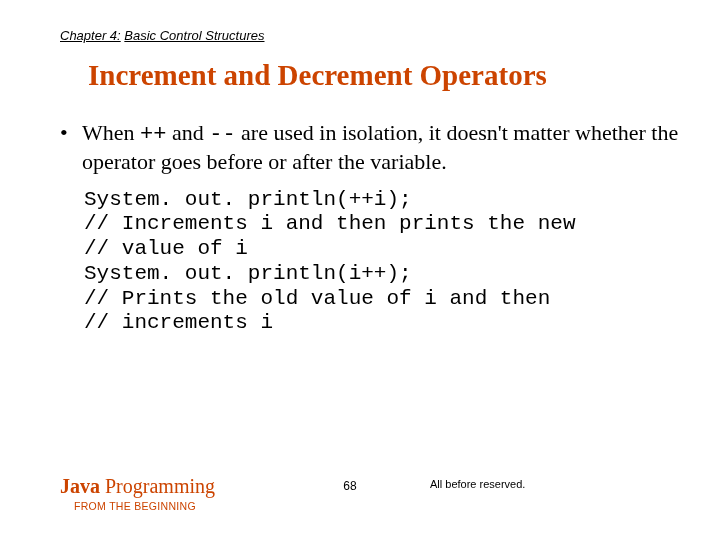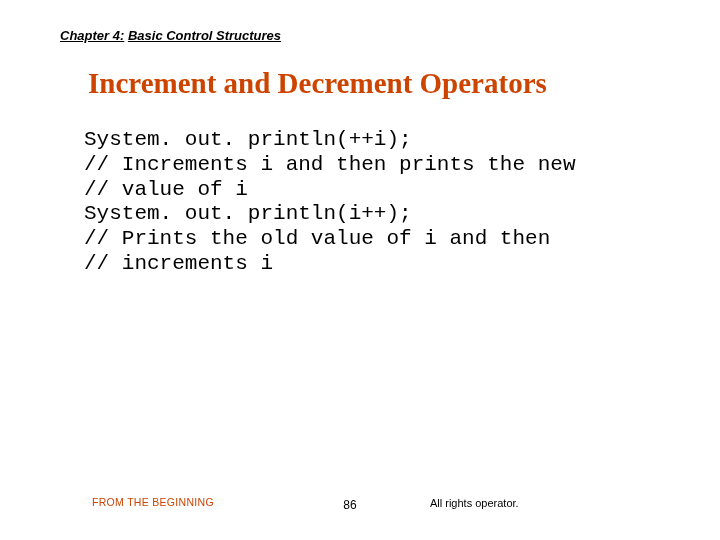--- a/index.html
+++ b/index.html
@@ -7,31 +7,31 @@
     width: 720px;
     height: 540px;
     background: #fff;
     font-family: "Times New Roman", Times, serif;
     color: #000;
     position: relative;
     padding: 28px 40px 0 60px;
   }
   .chapter {
     font-family: Arial, Helvetica, sans-serif;
-    font-weight: bold;
+    font-weight: normal;
     font-style: italic;
     font-size: 13px;
   }
   .chapter .underline {
     text-decoration: underline;
   }
   .title {
     color: #cc4400;
     font-size: 29px;
-    margin-top: 24px;
+    margin-top: 16px;
     margin-left: 28px;
   }
   .bullets {
     margin-top: 28px;
     font-size: 22px;
     line-height: 1.22;
   }
   .bullets li {
     list-style: none;
     position: relative;
@@ -67,21 +67,21 @@
     color: #cc4400;
   }
   .book-title .big {
     font-size: 20px;
   }
   .book-title .big .java { font-weight: bold; }
   .book-title .sub {
     font-family: Arial, Helvetica, sans-serif;
     font-size: 10.5px;
     letter-spacing: 0.3px;
-    margin-left: 32px;
+    margin-left: 14px;
     margin-top: 2px;
   }
   .page-num {
     font-family: Arial, Helvetica, sans-serif;
     font-size: 12px;
     margin-top: 4px;
   }
   .copyright {
     font-family: Arial, Helvetica, sans-serif;
     font-size: 11px;
@@ -97,32 +97,38 @@
 <body>
 
 <div class="chapter">
   <span class="underline">Chapter 4:</span>
   <span class="underline">Basic Control Structures</span>
 </div>
 
 <h1 class="title">Increment and Decrement Operators</h1>
 
 <ul class="bullets">
+  <li>
+    <span>When </span><span class="mono">++</span><span> and </span><span class="mono">--</span><span> are used in isolation, it doesn't matter whether the operator goes before or after the variable.</span>
+  </li>
 </ul>
 
 <div class="code">System. out. println(++i);
 // Increments i and then prints the new
 // value of i
 System. out. println(i++);
 // Prints the old value of i and then
 // increments i</div>
 
 <div class="footer">
   <div class="foot-left book-title">
+    <div class="big">
+      <span class="java">Java</span><span> Programming</span>
+    </div>
     <div class="sub">FROM THE BEGINNING</div>
   </div>
   <div class="foot-mid">
-    <div class="page-num">86</div>
+    <div class="page-num">68</div>
   </div>
   <div class="foot-right copyright">
-    <div>All rights operator.</div>
+    <div>All before reserved.</div>
   </div>
 </div>
 
 </body></html>

